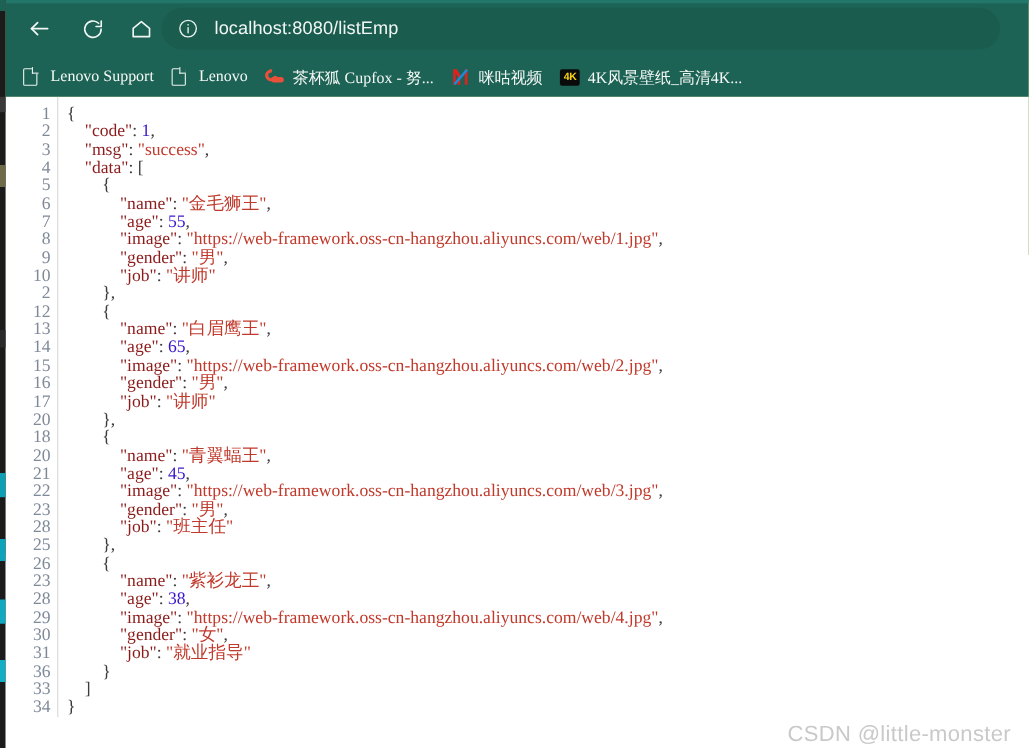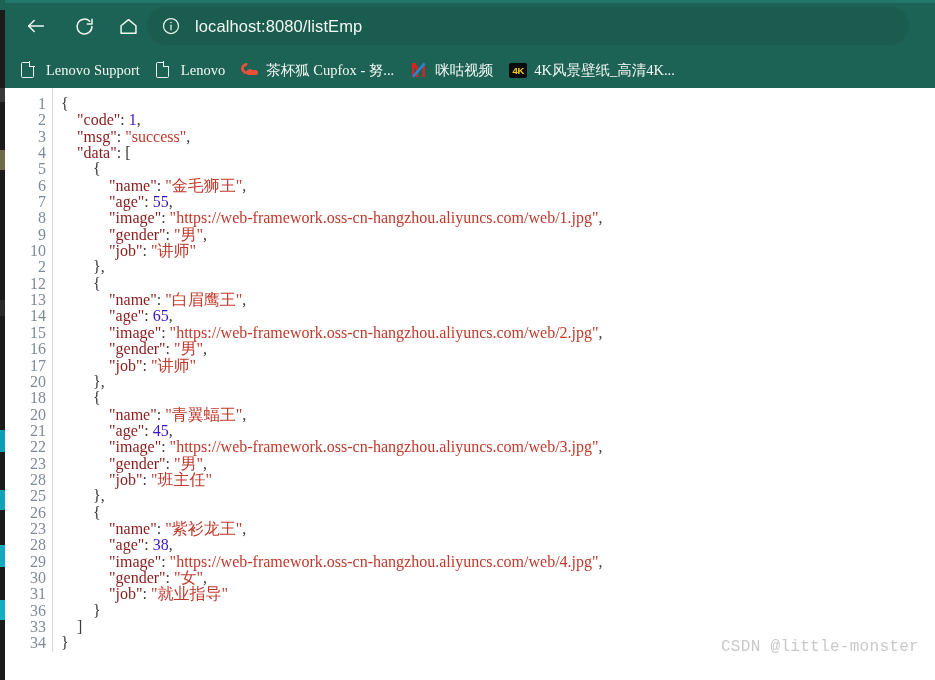--- a/index.html
+++ b/index.html
@@ -290,24 +290,24 @@
 
   .k   { color: #8b1a1a; }
   .s   { color: #c0392b; }
   .n   { color: #3b15c9; }
   .p   { color: #3b3b3b; }
 
   
   .watermark {
     position: absolute;
     right: 16px;
-    bottom: 24px;
+    bottom: 0;
     color: #c9c9c9;
-    font-size: 16px;
-    font-family: Liberation Mono, monospace;
+    font-size: 20px;
+    font-family: Liberation Sans, sans-serif;
     letter-spacing: 0.3px;
   }
 </style>
 </head>
 <body>
 
 <div class="desktop-sliver">
   <div class="sliver-seg" style="top:0px;height:10px;background:#1d6355;"></div>
   <div class="sliver-seg" style="top:88px;height:14px;background:#3a3a3a;"></div>
   <div class="sliver-seg" style="top:150px;height:20px;background:#6e6a4a;"></div>

